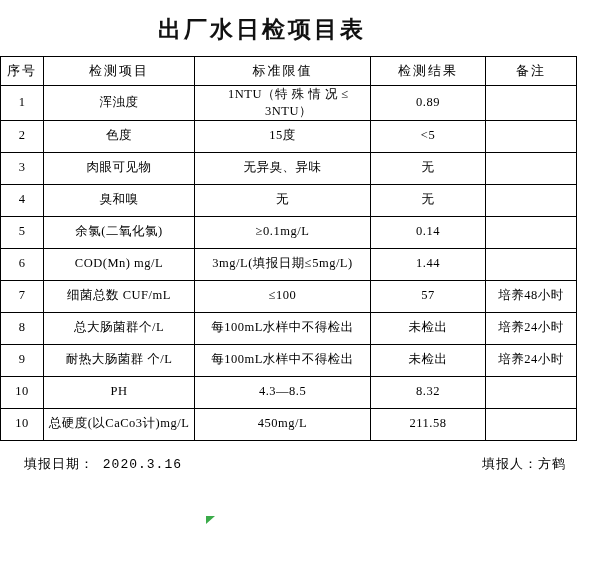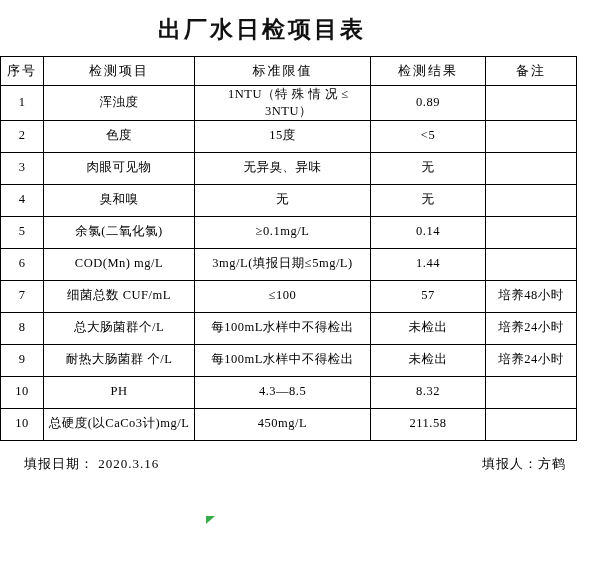--- a/index.html
+++ b/index.html
@@ -70,21 +70,21 @@
   td.std.two-line {
     text-align: center;
     padding-left: 14px;
     line-height: 1.35;
   }
   .footer {
     position: relative;
     width: 576px;
     margin: 0 auto;
     margin-top: 14px;
-    font-family: Liberation Serif, serif;
+    font-family: Liberation Mono, monospace;
     font-size: 13px;
     letter-spacing: 1px;
     height: 22px;
   }
   .footer .left {
     position: absolute;
     left: 24px;
     top: 0;
   }
   .footer .right {

